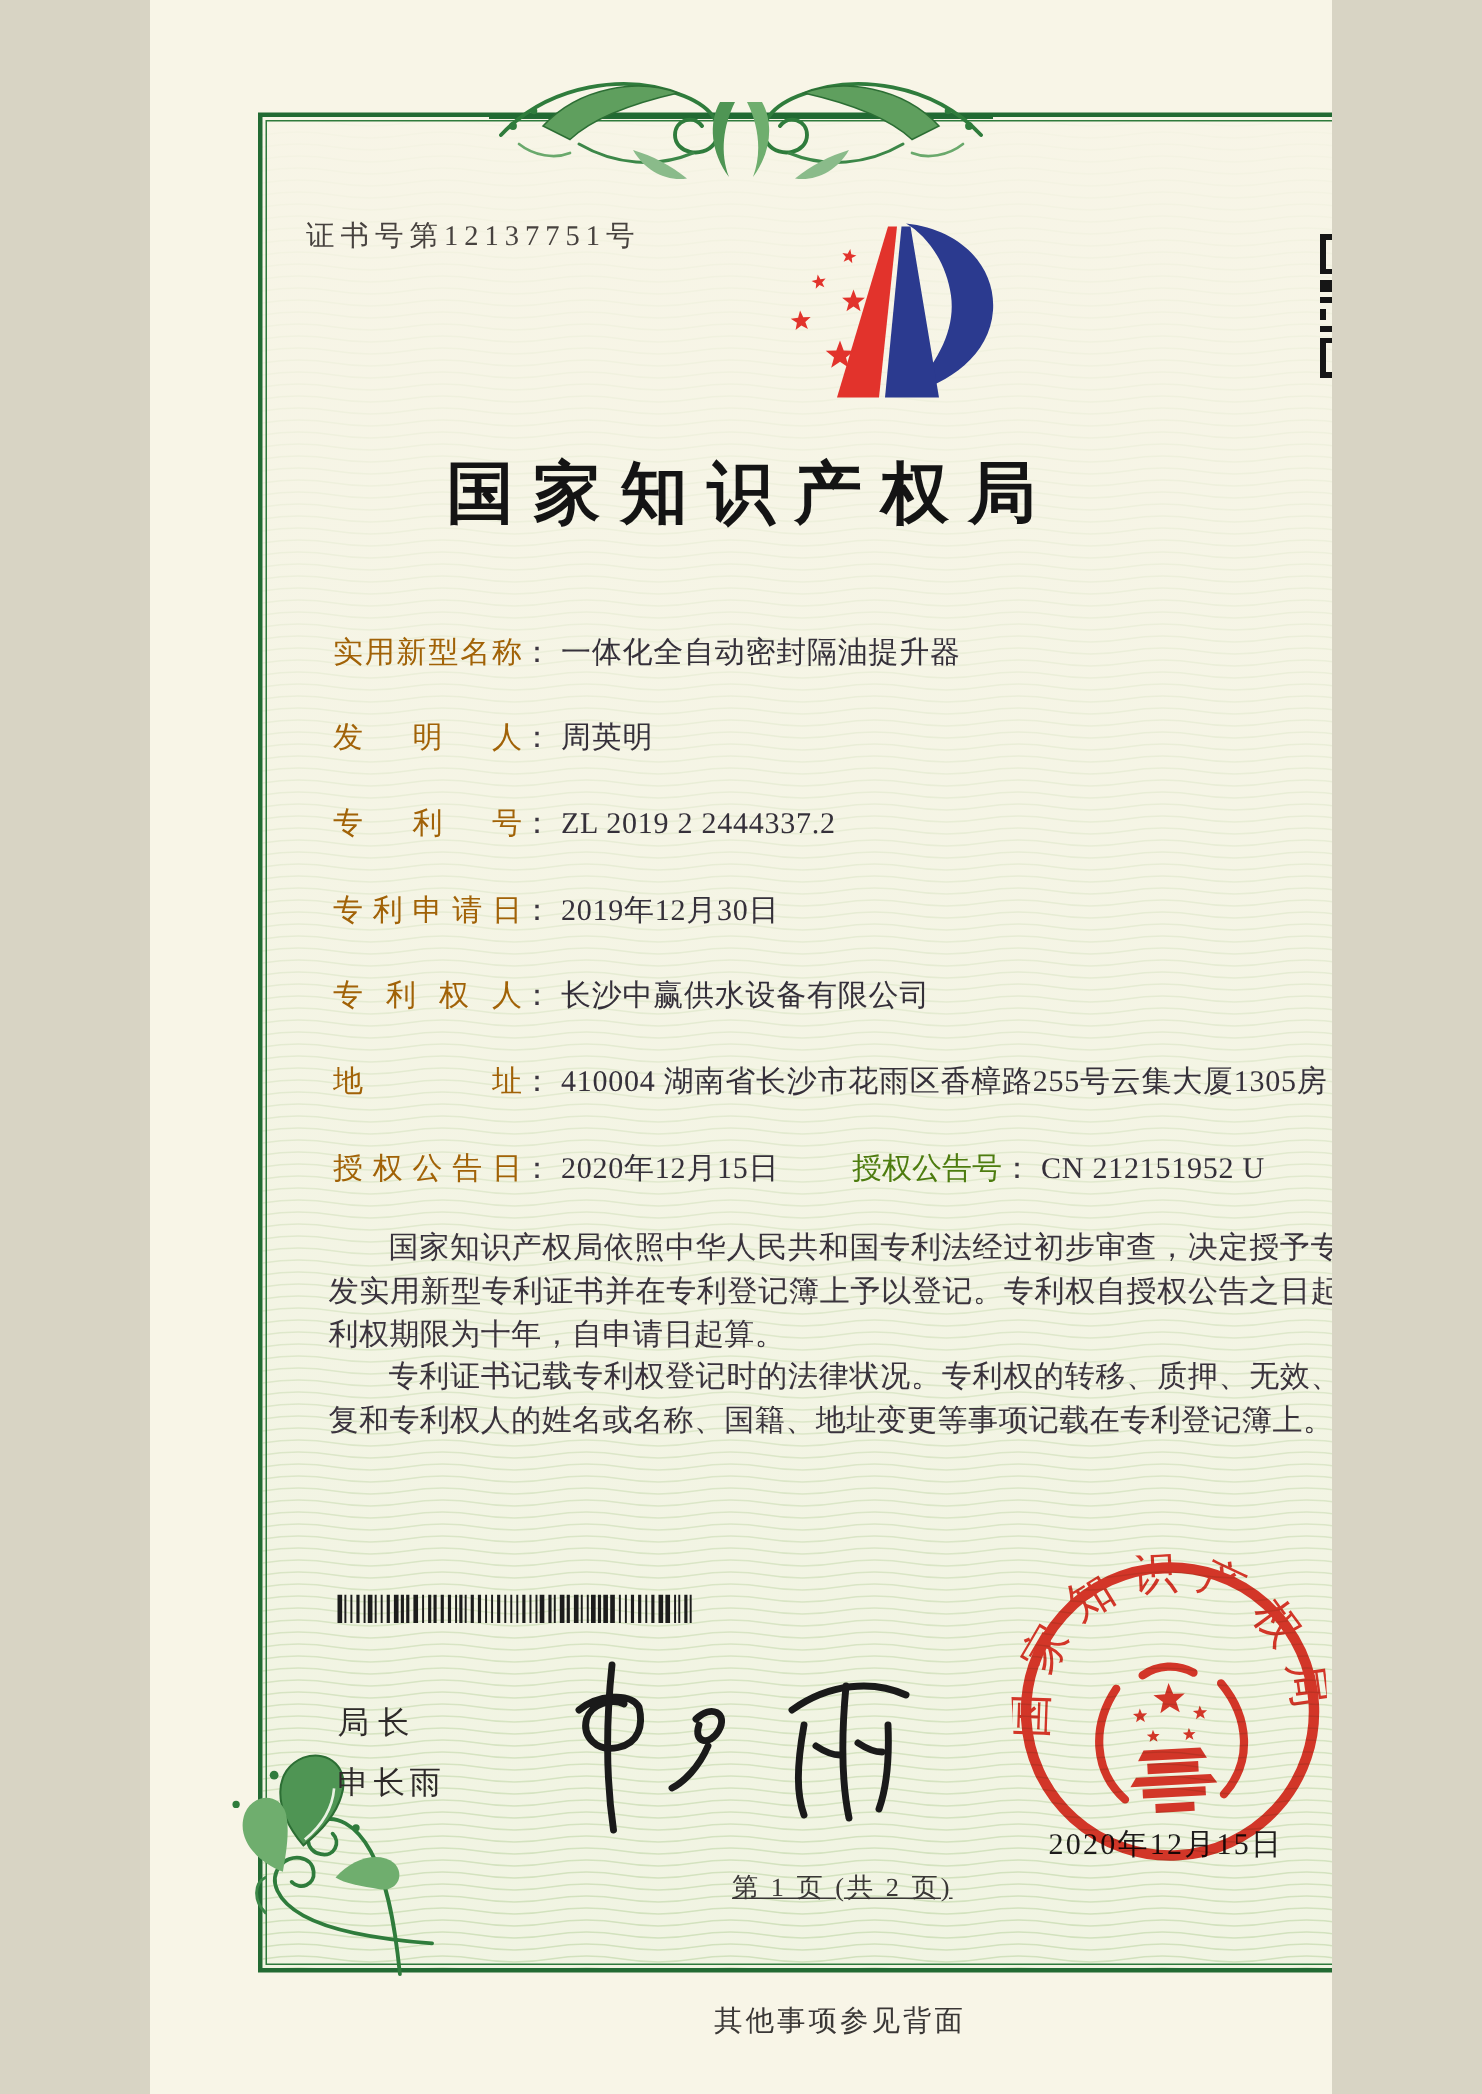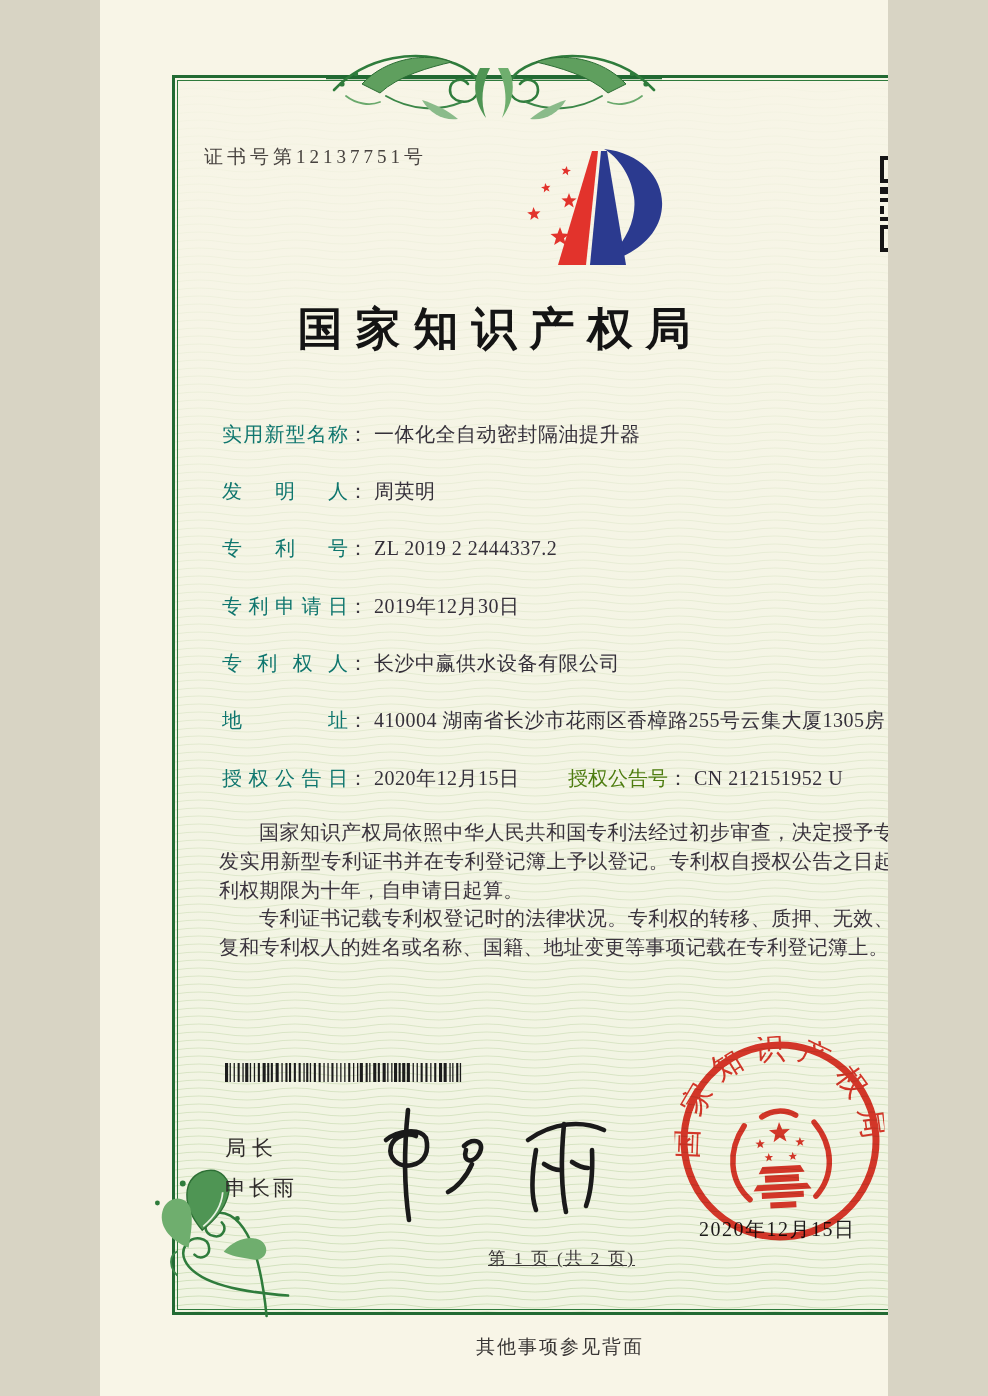--- a/index.html
+++ b/index.html
@@ -21,21 +21,21 @@
   .fl-bl{left:34px; top:1162px; width:156px; height:156px;}
   .fl-br{left:796px; top:1162px; width:156px; height:156px; transform:scaleX(-1);}
   
   .cert-no{position:absolute; left:104px; top:144px; font-size:19px; letter-spacing:4px; color:#47423f; z-index:3;}
   .logo{position:absolute; left:420px; top:145px; width:150px; height:125px; z-index:3;}
   .qr{position:absolute; left:780px; top:156px; width:96px; height:96px; z-index:3;}
   .title{position:absolute; left:0; top:299px; width:100%; text-align:center;
          font-size:45px; font-weight:bold; letter-spacing:13px; text-indent:13px;
          color:#141414; z-index:3;}
   .frow{position:absolute; left:122px; width:768px; font-size:20px; z-index:3; white-space:nowrap;}
-  .flabel{display:inline-block; width:126px; text-align:justify; text-align-last:justify; color:#0f766e;}
+  .flabel{display:inline-block; width:126px; text-align:justify; text-align-last:justify; color:#a16207;}
   .nlabel{color:#4d7c0f;}
   .colon{color:#3c3640;}
   .fvalue{margin-left:6px; color:#35303a; letter-spacing:0.5px;}
   .pair2{position:absolute; left:346px; top:0;}
   .para{position:absolute; left:119px; width:757px; font-size:20px; line-height:28.8px;
         text-indent:2em; text-align:justify; color:#3a333d; z-index:3; letter-spacing:0.3px;}
   .barcode{position:absolute; left:124px; top:1063px; width:240px; height:19px; z-index:3;}
   .signer-role{position:absolute; left:125px; top:1134px; font-size:21px; letter-spacing:6px; color:#2e2a2a;
                font-family:"Liberation Sans","DejaVu Sans",sans-serif; z-index:3;}
   .signer-name{position:absolute; left:125px; top:1174px; font-size:21px; letter-spacing:3px; color:#2e2a2a;

